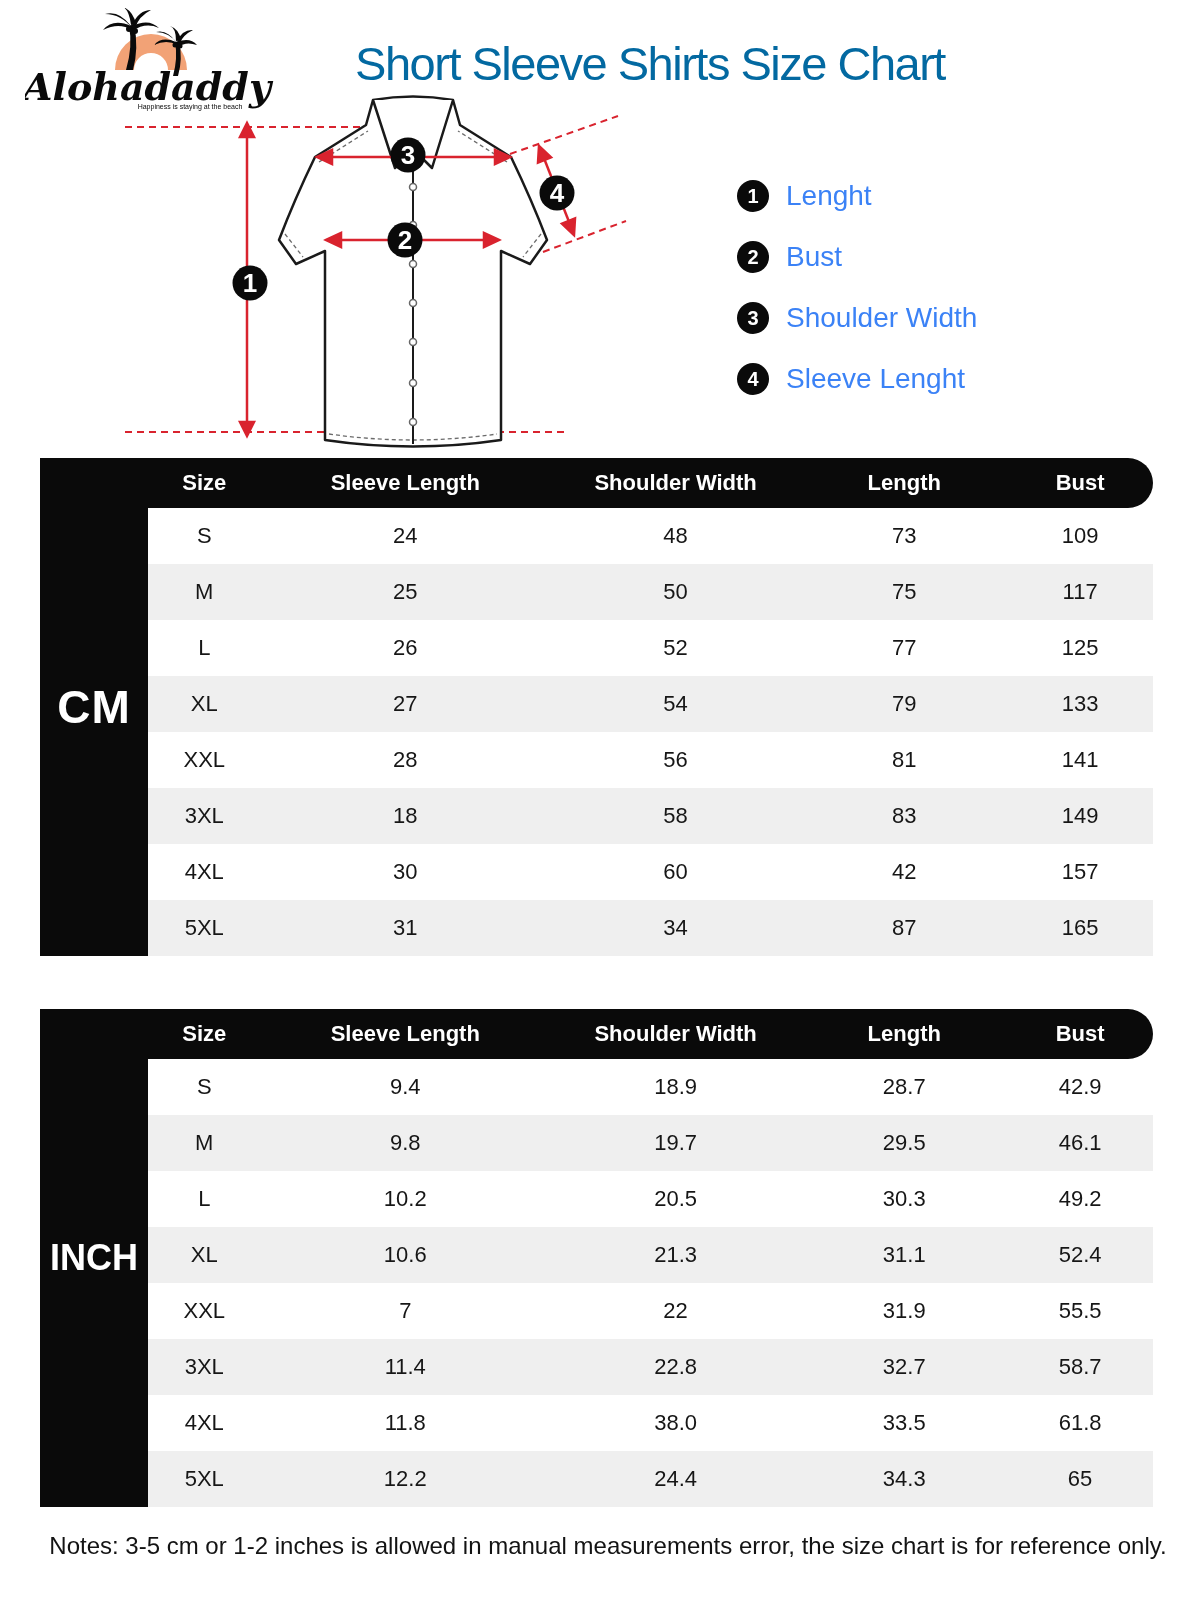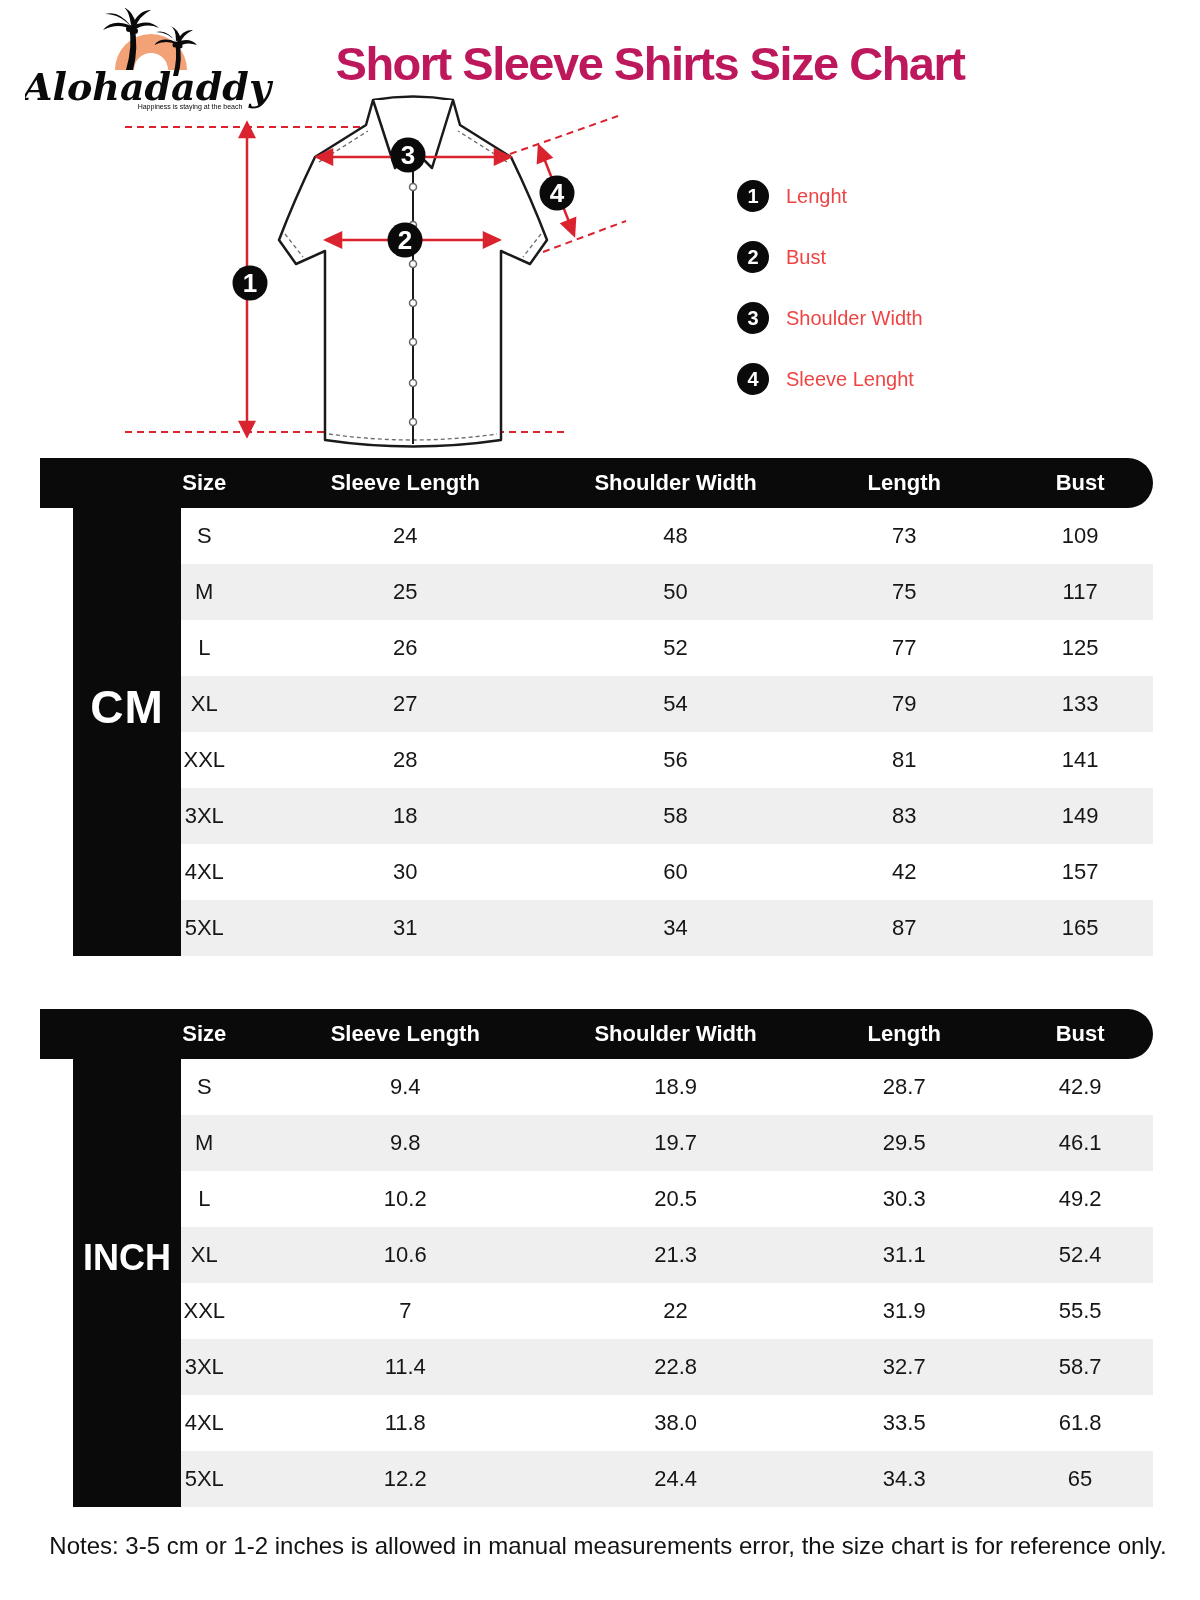--- a/index.html
+++ b/index.html
@@ -2,37 +2,37 @@
 <html><head>
 <meta charset="utf-8">
 <style>
   html,body{margin:0;padding:0;background:#ffffff;}
   .page{position:relative;width:1200px;height:1600px;background:#ffffff;overflow:hidden;
         font-family:"Liberation Sans", sans-serif;color:#111;}
 
   
   .logo{position:absolute;left:25px;top:8px;width:250px;height:105px;}
   .title{position:absolute;left:300px;top:36px;width:700px;margin:0;text-align:center;
-         font-size:47px;font-weight:700;letter-spacing:-1.5px;color:#be185d;}
+         font-size:47px;font-weight:400;letter-spacing:-1.5px;color:#0369a1;}
 
   
   .shirt-wrap{position:absolute;left:110px;top:92px;width:520px;height:368px;}
   .legend{position:absolute;left:737px;top:180px;}
   .legend-item{display:flex;align-items:center;height:32px;margin-bottom:29px;}
   .badge{width:32px;height:32px;border-radius:50%;background:#0a0a0a;color:#fff;
          font-weight:700;font-size:20px;display:flex;align-items:center;justify-content:center;
          margin-right:17px;flex:0 0 32px;}
-  .legend-label{font-size:20px;color:#ef4444;}
+  .legend-label{font-size:28px;color:#3b82f6;}
 
   
   .size-table{position:absolute;left:40px;width:1113px;height:498px;}
   .size-table-0{top:458px;}
   .size-table-1{top:1009px;}
   .unit-side{position:absolute;left:0;top:0;width:108px;height:100%;background:#0a0a0a;
-             display:flex;align-items:center;justify-content:center;z-index:2;margin-left:33px;}
+             display:flex;align-items:center;justify-content:center;z-index:2;}
   .unit-text{color:#ffffff;font-weight:700;font-size:46px;letter-spacing:1px;}
   .unit-text.small{font-size:36px;letter-spacing:0;}
   .trow{display:flex;align-items:center;box-sizing:border-box;}
   .thead{position:absolute;left:0;top:0;width:100%;height:50px;background:#0a0a0a;
          border-radius:0 25px 25px 0;padding-left:108px;color:#ffffff;font-weight:700;
          font-size:22px;z-index:1;}
   .tbody{position:absolute;left:108px;top:50px;width:1005px;z-index:1;}
   .tdata{height:56px;background:#ffffff;font-size:22px;color:#161616;}
   .tdata.alt{background:#efefef;}
   .cell{display:flex;align-items:center;justify-content:center;box-sizing:border-box;}

